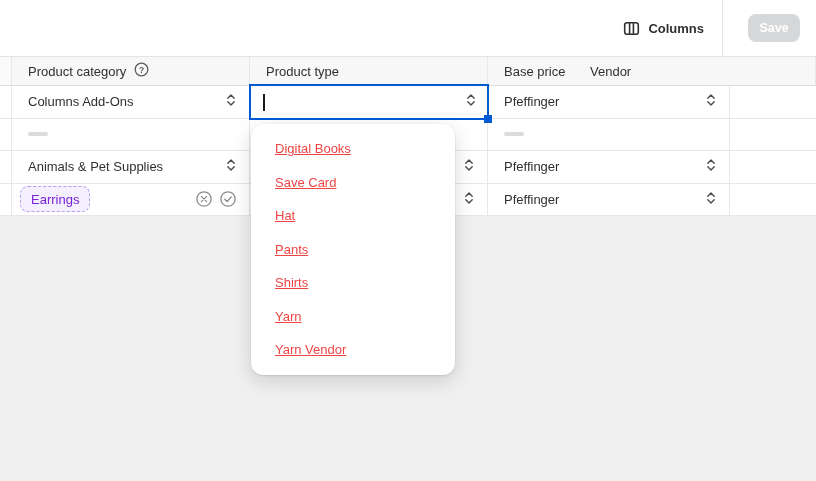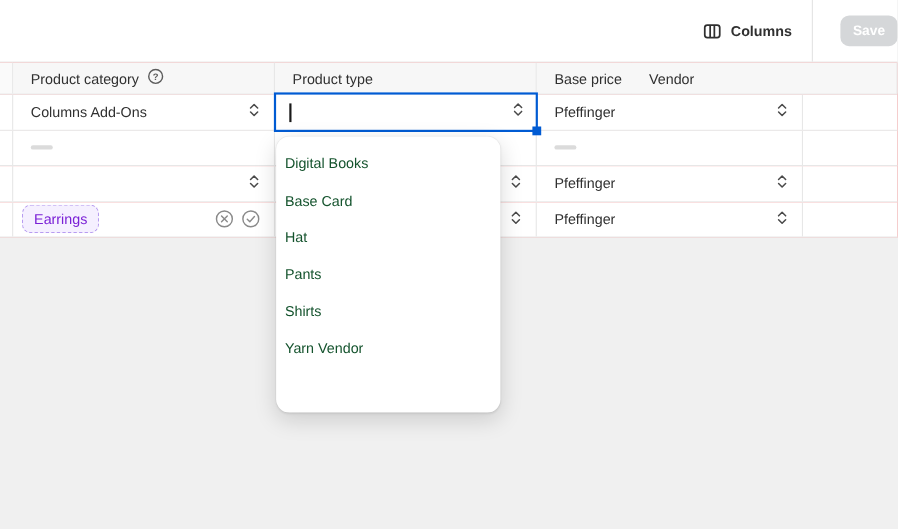--- a/index.html
+++ b/index.html
@@ -8,21 +8,21 @@
   .screen{position:relative;width:816px;height:481px;}
 
   
   .topbar{position:absolute;left:0;top:0;width:816px;height:57px;background:#ffffff;
           border-bottom:1px solid #e3e3e3;box-sizing:border-box;display:flex;align-items:center;}
   .topbar-right{margin-left:auto;display:flex;align-items:center;height:100%;}
   .columns-btn{display:flex;align-items:center;gap:8px;background:none;border:none;cursor:pointer;
                font-family:inherit;font-size:13px;font-weight:600;color:#303030;padding:8px 10px;}
   .columns-btn svg{display:block;}
   .topbar-divider{width:1px;height:100%;background:#e3e3e3;margin-left:8px;}
-  .save-btn{margin:0 0 0 25px;width:52px;height:28px;border:none;border-radius:8px;
+  .save-btn{margin:0 16px 0 25px;width:52px;height:28px;border:none;border-radius:8px;
             background:#d5d7d9;color:#ffffff;font-family:inherit;font-size:12.5px;font-weight:700;
             cursor:default;}
 
   
   .table{position:absolute;left:0;top:57px;width:816px;background:#ef4444;}
   .trow{display:flex;height:32.5px;box-sizing:border-box;border-bottom:1px solid #e7e7e7;background:#fff;}
   .thead{height:29px;border-top:0;background:#f7f7f7;border-bottom:1px solid #dedede;}
   .cell{box-sizing:border-box;border-right:1px solid #e7e7e7;display:flex;align-items:center;
         padding:0 12px 0 16px;font-size:13px;overflow:hidden;white-space:nowrap;}
   .c0{width:12px;padding:0;}
@@ -50,22 +50,22 @@
   .caret-bar{position:absolute;left:12px;top:8px;width:1.5px;height:17px;background:#1a1a1a;
              animation:blink 1.1s step-end infinite;}
   @keyframes blink{50%{opacity:0;}}
   .focus-ring .caret-updown{position:absolute;right:10px;top:50%;transform:translateY(-50%);}
   .fill-handle{position:absolute;right:-5px;bottom:-5px;width:8px;height:8px;background:#005bd3;}
 
   
   .dropdown{position:absolute;left:251px;top:124px;width:204px;height:251px;box-sizing:border-box;
             background:#ffffff;border-radius:12px;padding:8px 0;z-index:5;
             box-shadow:0 6px 20px rgba(0,0,0,.15),0 1px 2px rgba(0,0,0,.08),0 0 0 0.5px rgba(0,0,0,.04);}
-  .dd-item{height:33.5px;display:flex;align-items:center;padding:0 8px;font-size:13px;color:#14532d;
-           cursor:pointer;}
+  .dd-item{height:33.5px;display:flex;align-items:center;padding:0 24px;font-size:13px;color:#ef4444;
+           cursor:pointer;text-decoration:underline;}
 </style>
 </head>
 <body>
 
 <svg width="0" height="0" style="position:absolute">
   <defs>
     <g id="ico-updown" fill="none" stroke="#4a4a4a" stroke-width="1.4" stroke-linecap="round" stroke-linejoin="round">
       <path d="M2.8 5.2 L6 2 L9.2 5.2"></path>
         <path d="M2.8 8.8 L6 12 L9.2 8.8"></path>
     </g>
@@ -151,20 +151,21 @@
       <div class="cell c2"></div>
       <div class="cell c3">
         <span class="dash"></span>
       </div>
       <div class="cell c4"></div>
     </div>
 
     <div class="trow">
       <div class="cell c0"></div>
       <div class="cell c1">
+        <span>Animals &amp; Pet Supplies</span>
         <span class="spacer"></span>
         <span class="caret-updown">
           <svg width="12" height="14" viewBox="0 0 12 14">
               <use href="#ico-updown"></use>
             </svg>
         </span>
       </div>
       <div class="cell c2">
         <span class="spacer"></span>
         <span class="caret-updown">
@@ -231,20 +232,21 @@
     <span class="caret-updown">
       <svg width="12" height="14" viewBox="0 0 12 14">
           <use href="#ico-updown"></use>
         </svg>
     </span>
     <span class="fill-handle"></span>
   </div>
 
   <div class="dropdown">
     <div class="dd-item">Digital Books</div>
-    <div class="dd-item">Base Card</div>
+    <div class="dd-item">Save Card</div>
     <div class="dd-item">Hat</div>
     <div class="dd-item">Pants</div>
     <div class="dd-item">Shirts</div>
+    <div class="dd-item">Yarn</div>
     <div class="dd-item">Yarn Vendor</div>
   </div>
 
 </div>
 
 </body></html>

